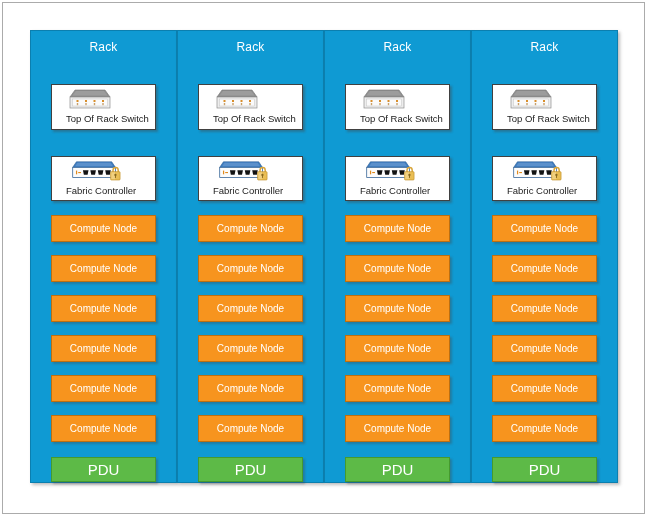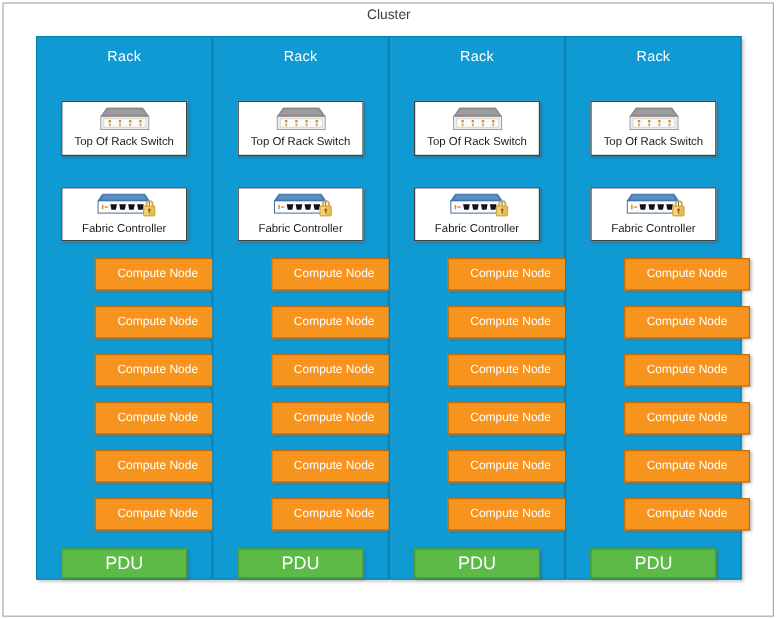--- a/index.html
+++ b/index.html
@@ -28,53 +28,52 @@
     padding:8px 20px 0 20px;
   }
   .rack-label {
     height:16px; line-height:16px; font-size:12px; color:#FFFFFF;
     margin-bottom:15px; letter-spacing:0.2px;
   }
   .device-box {
     width:100%; height:49px; background:#FFFFFF;
     border:1px solid var(--device_box_border,#404040);
     box-shadow:1.5px 1.5px 2px rgba(70,70,70,0.40);
-    display:flex; flex-direction:column; align-items:center; justify-content:center;
-    margin-bottom:12px; padding:2px 0 3px 0;margin-top:14px;
+    display:flex; flex-direction:column; justify-content:center;
+    margin-bottom:12px; padding:2px 0 3px 14px;margin-top:14px;
   }
   .device-box .icon { flex:0 0 auto; line-height:0; }
   .device-label {
     font-size:9.5px; color:#1A1A1A; line-height:12px; white-space:nowrap;
   }
   .compute-nodes {
     width:100%; display:flex; flex-direction:column; gap:13px; margin-top:2px;
   }
   .compute-node {
     width:100%; height:27px;
     background:var(--compute_fill,#F7941E);
     border:1px solid var(--compute_border,#BB6F12);
     box-shadow:1.5px 1.5px 2px rgba(70,70,70,0.35);
     color:#FFFFFF; font-size:10px;
-    display:flex; align-items:center; justify-content:center;margin-left:28px;
+    display:flex; align-items:center; justify-content:center;
   }
   .pdu {
     width:100%; height:27px; margin-top:15px;
     background:var(--pdu_fill,#5DBA47);
     border:1px solid var(--pdu_border,#459A2E);
     box-shadow:1.5px 1.5px 2px rgba(70,70,70,0.35);
     color:#FFFFFF; font-size:15px;
     display:flex; align-items:center; justify-content:center;
   }
 </style>
 </head>
 <body>
 
 <div class="canvas">
   <div class="frame"></div>
-  <div class="cluster-title">Cluster</div>
 
   <div class="racks" id="racks">
 
       <div class="rack">
         <div class="rack-label">Rack</div>
 
         <div class="device-box">
           <span class="icon">
             <svg width="48" height="26" viewBox="0 0 48 26">
               <polygon points="9,3 39,3 44,10 4,10" fill="#8F8F8F" stroke="#767676" stroke-width="0.6"></polygon>

